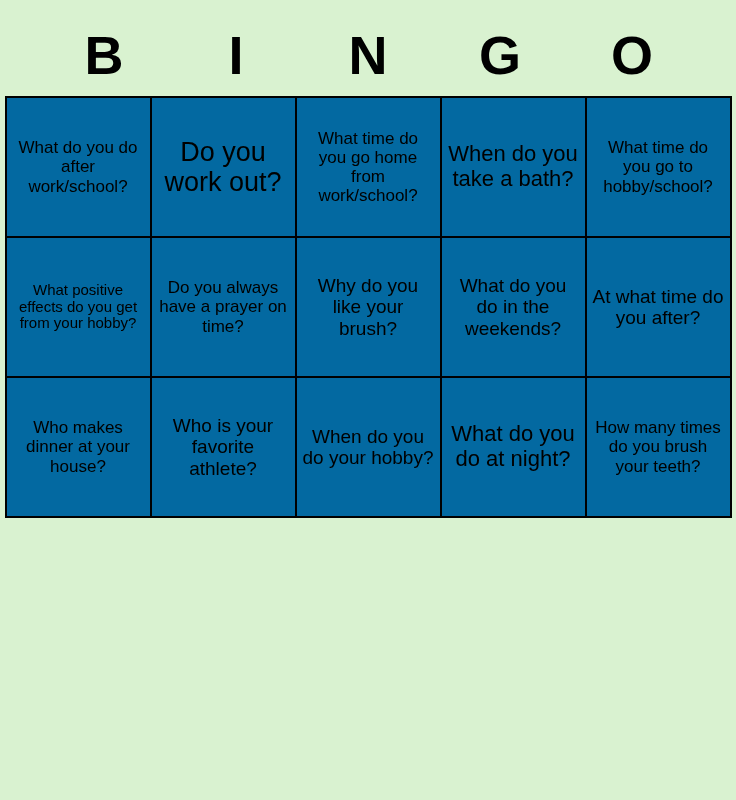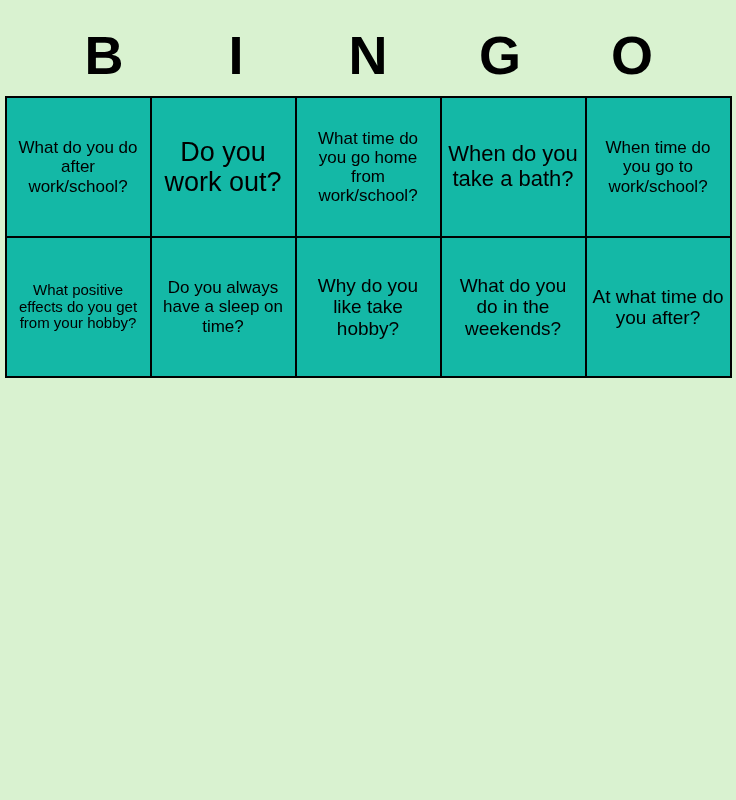--- a/index.html
+++ b/index.html
@@ -36,21 +36,21 @@
     font-family: "Liberation Sans", sans-serif;
     line-height: 1;
     width: 130px;
     text-align: center;
   }
   .grid {
     margin-top: 14px;
     width: 656px;
     border-collapse: collapse;
     table-layout: fixed;
-    background: #14b8a6;
+    background: #0369a1;
   }
   .grid td {
     border: 2px solid #000;
     width: 131px;
     height: 130px;
     text-align: center;
     vertical-align: middle;
     padding: 4px 6px;
     color: #000;
     line-height: 1.12;
@@ -75,25 +75,32 @@
     <div class="title-letter">O</div>
   </div>
 
   <table class="grid">
     <tbody>
       <tr>
         <td class="s-sm">What do you do after work/school?</td>
         <td class="s-xl">Do you work out?</td>
         <td class="s-sm">What time do you go home from work/school?</td>
         <td class="s-lg">When do you take a bath?</td>
-        <td class="s-sm">When time do you go to work/school?</td>
+        <td class="s-sm">What time do you go to hobby/school?</td>
       </tr>
       <tr>
         <td class="s-xs">What positive effects do you get from your hobby?</td>
-        <td class="s-sm">Do you always have a sleep on time?</td>
-        <td class="s-md">Why do you like take hobby?</td>
+        <td class="s-sm">Do you always have a prayer on time?</td>
+        <td class="s-md">Why do you like your brush?</td>
         <td class="s-md">What do you do in the weekends?</td>
         <td class="s-md">At what time do you after?</td>
+      </tr>
+      <tr>
+        <td class="s-sm">Who makes dinner at your house?</td>
+        <td class="s-md">Who is your favorite athlete?</td>
+        <td class="s-md">When do you do your hobby?</td>
+        <td class="s-lg">What do you do at night?</td>
+        <td class="s-sm">How many times do you brush your teeth?</td>
       </tr>
     </tbody>
   </table>
 
 </div>
 
 </body></html>

